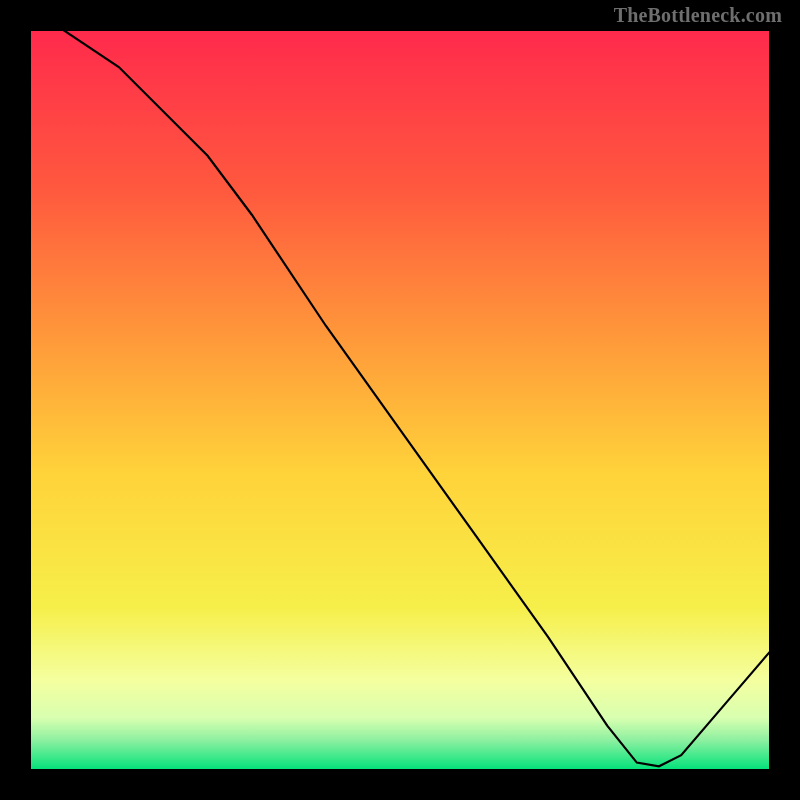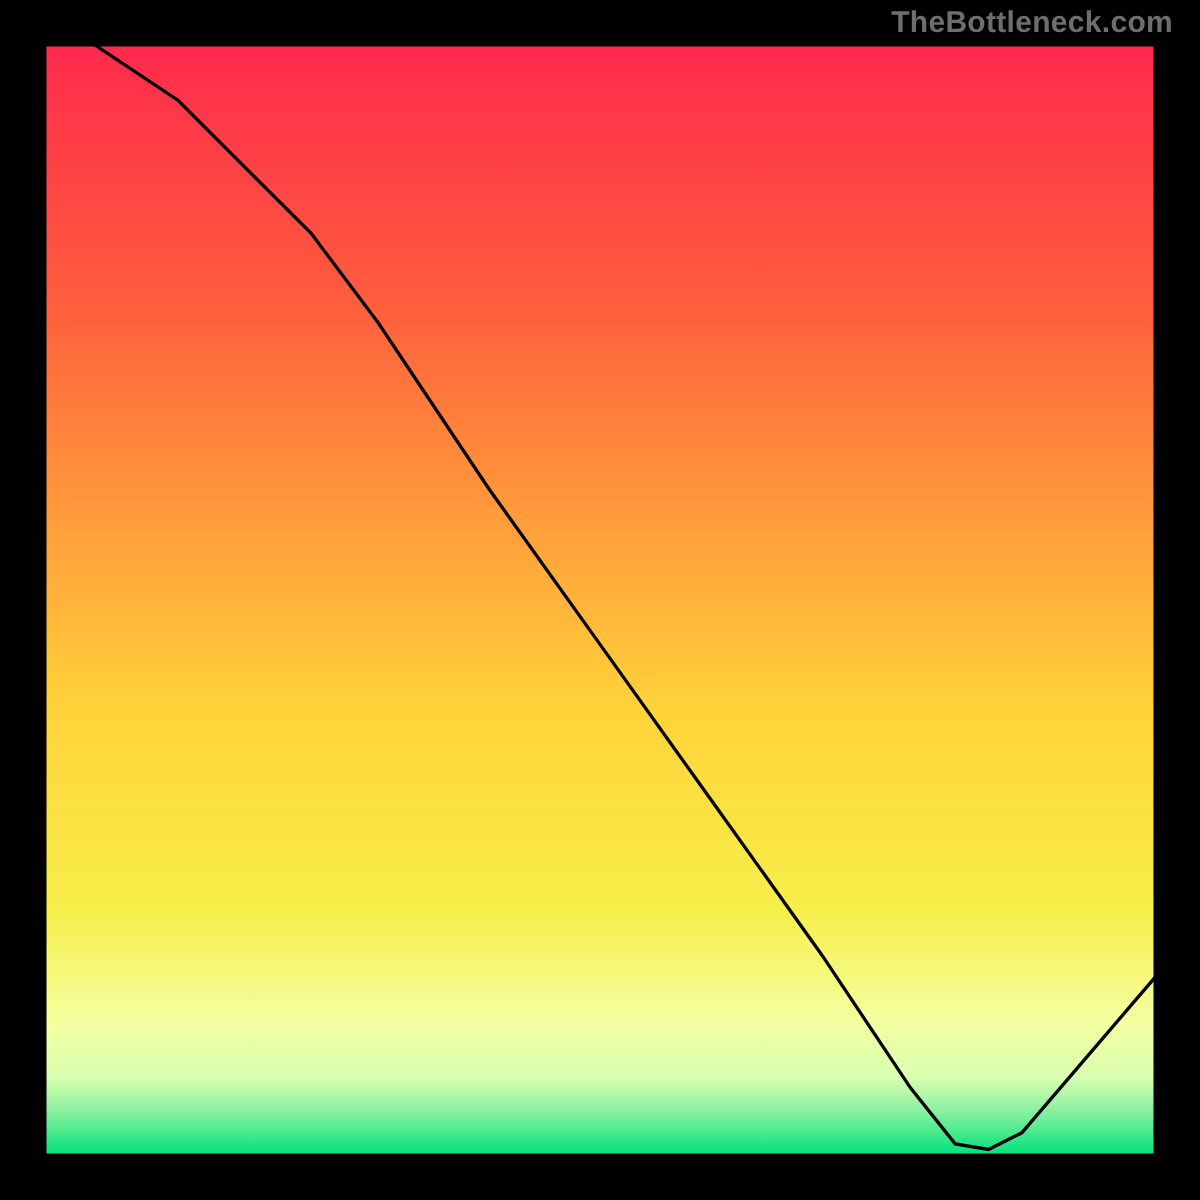--- a/index.html
+++ b/index.html
@@ -9,20 +9,21 @@
     height: 800px;
     background: #000;
     font-family: Arial, Helvetica, sans-serif;
     overflow: hidden;
   }
   .outer {
     position: relative;
     width: 800px;
     height: 800px;
     background: #000;
+    font-family: Liberation Serif, serif;
   }
   .watermark {
     position: absolute;
     top: 4px;
     right: 18px;
     color: #6e6e6e;
     font-size: 20px;
     font-weight: 600;
     letter-spacing: 0.2px;
   }

